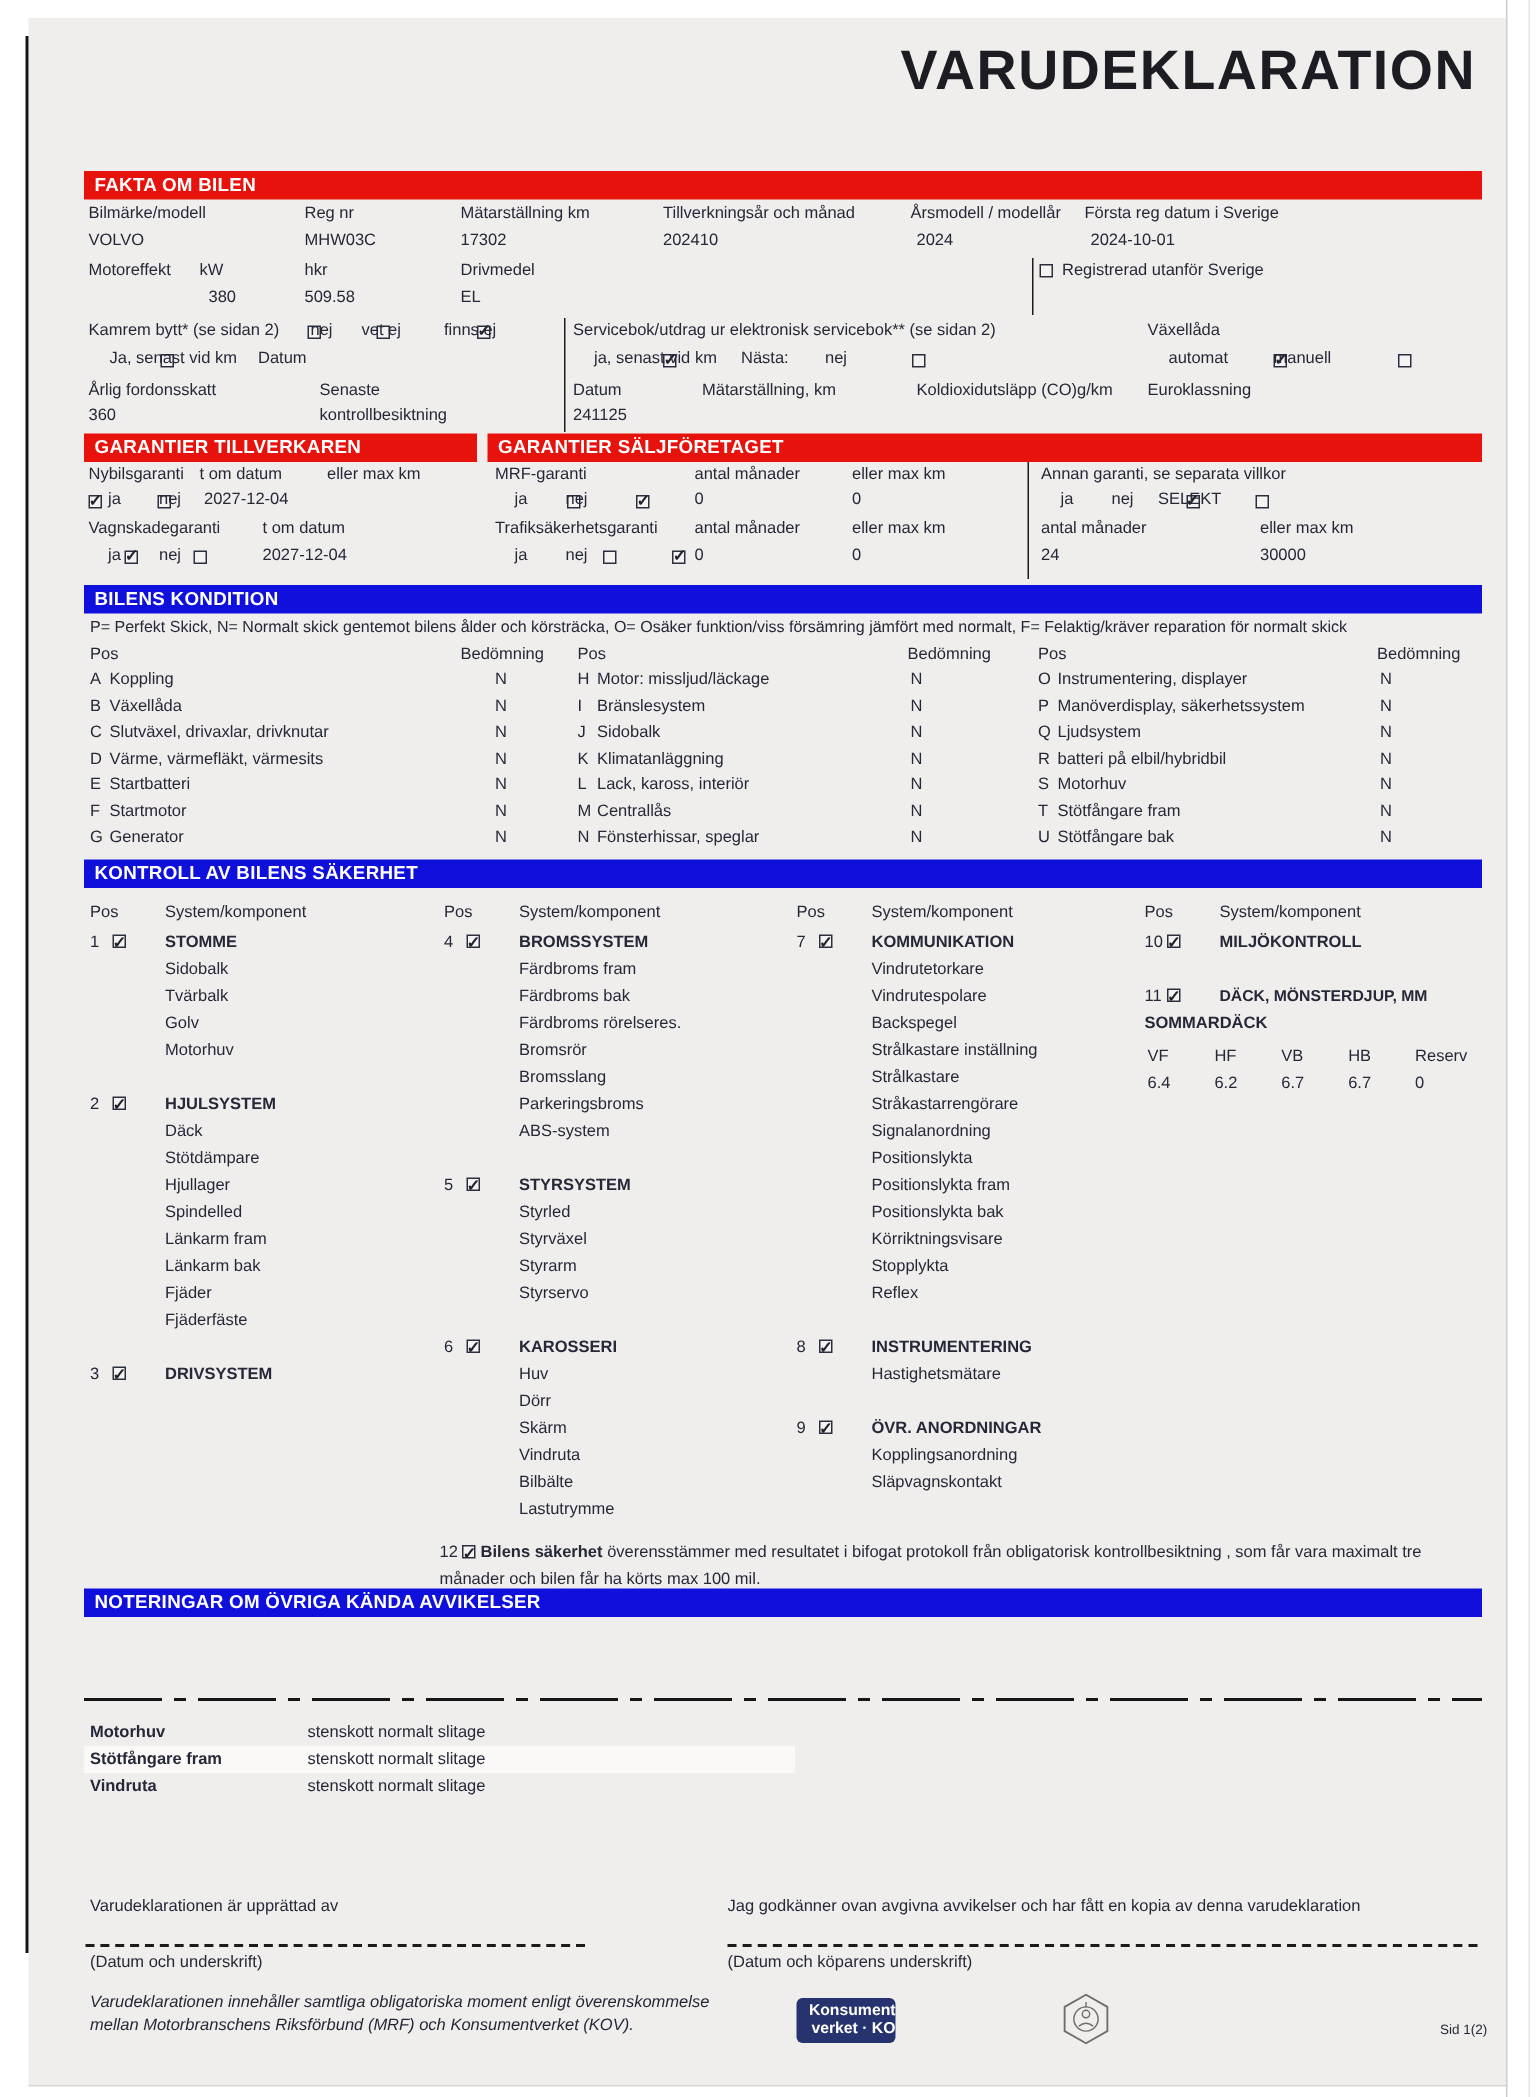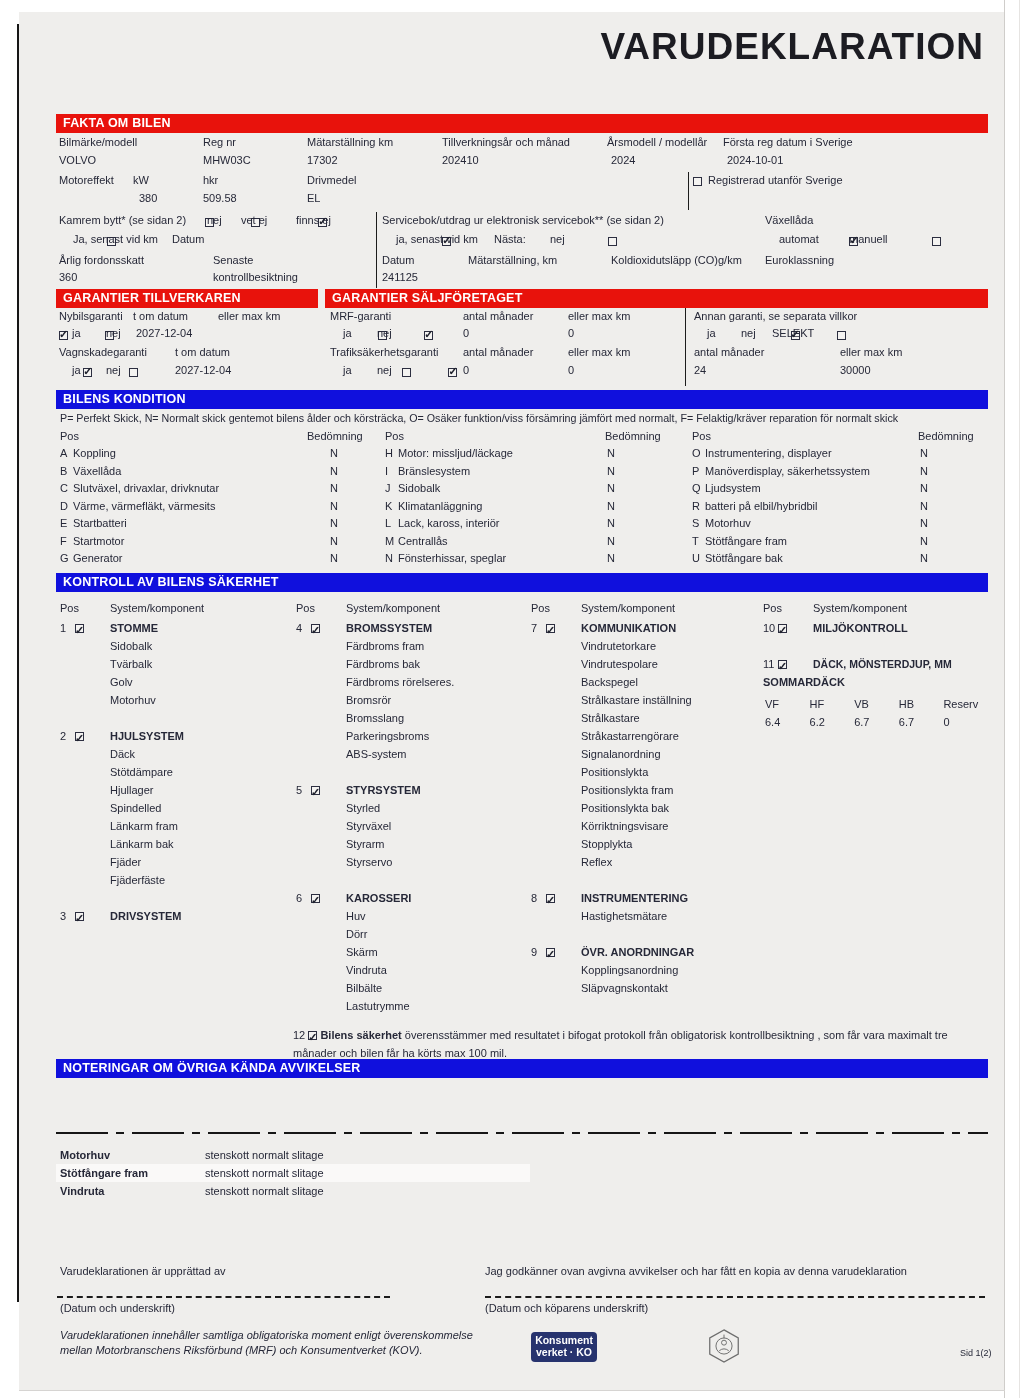--- a/index.html
+++ b/index.html
@@ -38,21 +38,21 @@
   .bigdash{position:absolute;height:2px;background:repeating-linear-gradient(90deg,#161616 0 52px,transparent 52px 60px,#161616 60px 68px,transparent 68px 76px)}
   .sigline{position:absolute;height:0;border-top:2px dashed #1b1b1b}
   .notes{position:absolute;left:56px;top:1146px;width:932px}
   .notes-row{display:flex;height:18px;align-items:center;padding-left:4px}
   .notes-row:nth-child(2){background:linear-gradient(90deg,#faf9f8 0,#faf9f8 474px,transparent 474px)}
   .notes-part{width:145px;font-weight:bold}
   .title-main{font-size:37px;font-weight:600;letter-spacing:1px;color:#1c1c22;line-height:1.05}
   .title-sub{font-size:20.5px;font-weight:600;color:#1c1c22;margin-top:-2px}
   .legend{font-size:10.7px}
   .ital{font-style:italic;line-height:14.5px}
-  .kologo{position:absolute;left:531px;top:1332px;width:66px;height:30px;background:#27336e;border-radius:4px;color:#fff;font-weight:bold;font-size:10.5px;line-height:11.5px;text-align:center;padding-top:3px}
+  .kologo{position:absolute;left:531px;top:1332px;width:66px;height:30px;background:#27336e;border-radius:4px;color:#fff;font-weight:bold;font-size:10.5px;line-height:11.5px;text-align:right;padding-top:3px}
 </style>
 </head>
 <body>
 
 <div class="sheet"></div>
 <div class="lborder"></div>
 <div class="rline"></div>
 <div class="rline2"></div>
 <div class="bline"></div>
 

